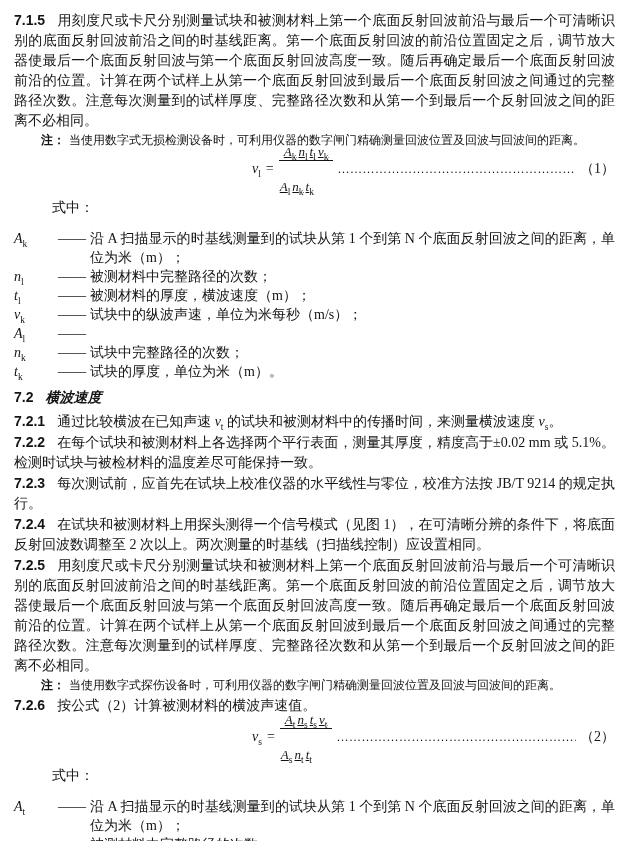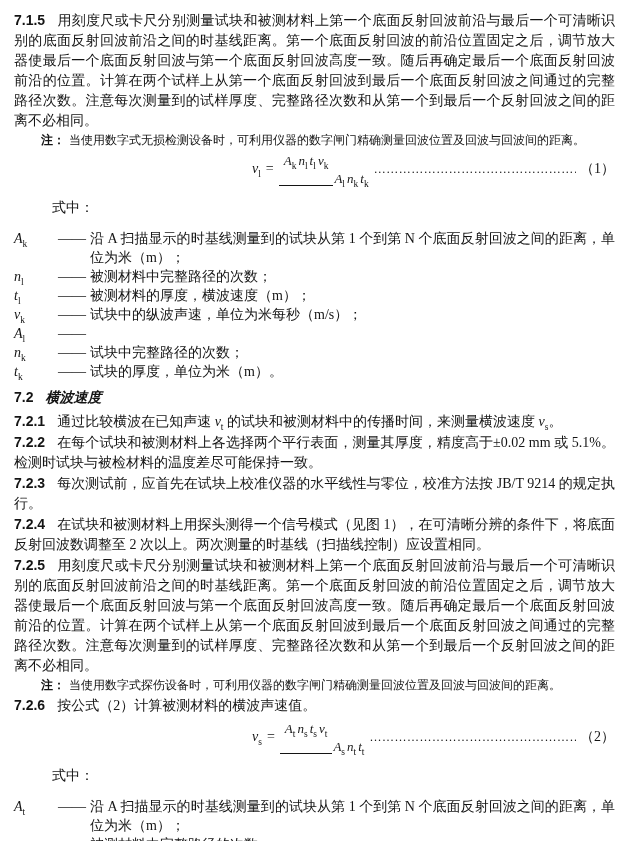--- a/index.html
+++ b/index.html
@@ -29,21 +29,21 @@
   .heading .htitle{padding-left:12px;font-style:italic;}
   .where{margin:11px;line-height:20px;padding-left:27px;}
   
   .formula{
     display:flex;align-items:center;height:36px;margin:3px 0 2px 0;
     padding-left:238px;
   }
   .fvar i{font-style:italic;font-family:"Liberation Serif",serif;}
   sub{font-size:9.5px;font-style:normal;line-height:0;vertical-align:sub;}
   .feq{padding:0 5px;}
-  .frac{display:inline-flex;text-align:center;font-size:13px;}
+  .frac{display:inline-flex;flex-direction:column;font-size:13px;text-decoration:underline;}
   .fnum{border-bottom:1px solid #141414;padding:0 4px 1px 4px;line-height:15px;}
   .fden{padding-top:18px;line-height:15px;}
   .fnum .fvar,.fden .fvar{padding:0 1px;}
   .fdots{
     flex:1;overflow:hidden;white-space:nowrap;margin:0 4px;
     font-size:12px;letter-spacing:0.5px;
   }
   .ftag{white-space:nowrap;}
   
   .defrow{display:flex;line-height:19px;margin:0;}

